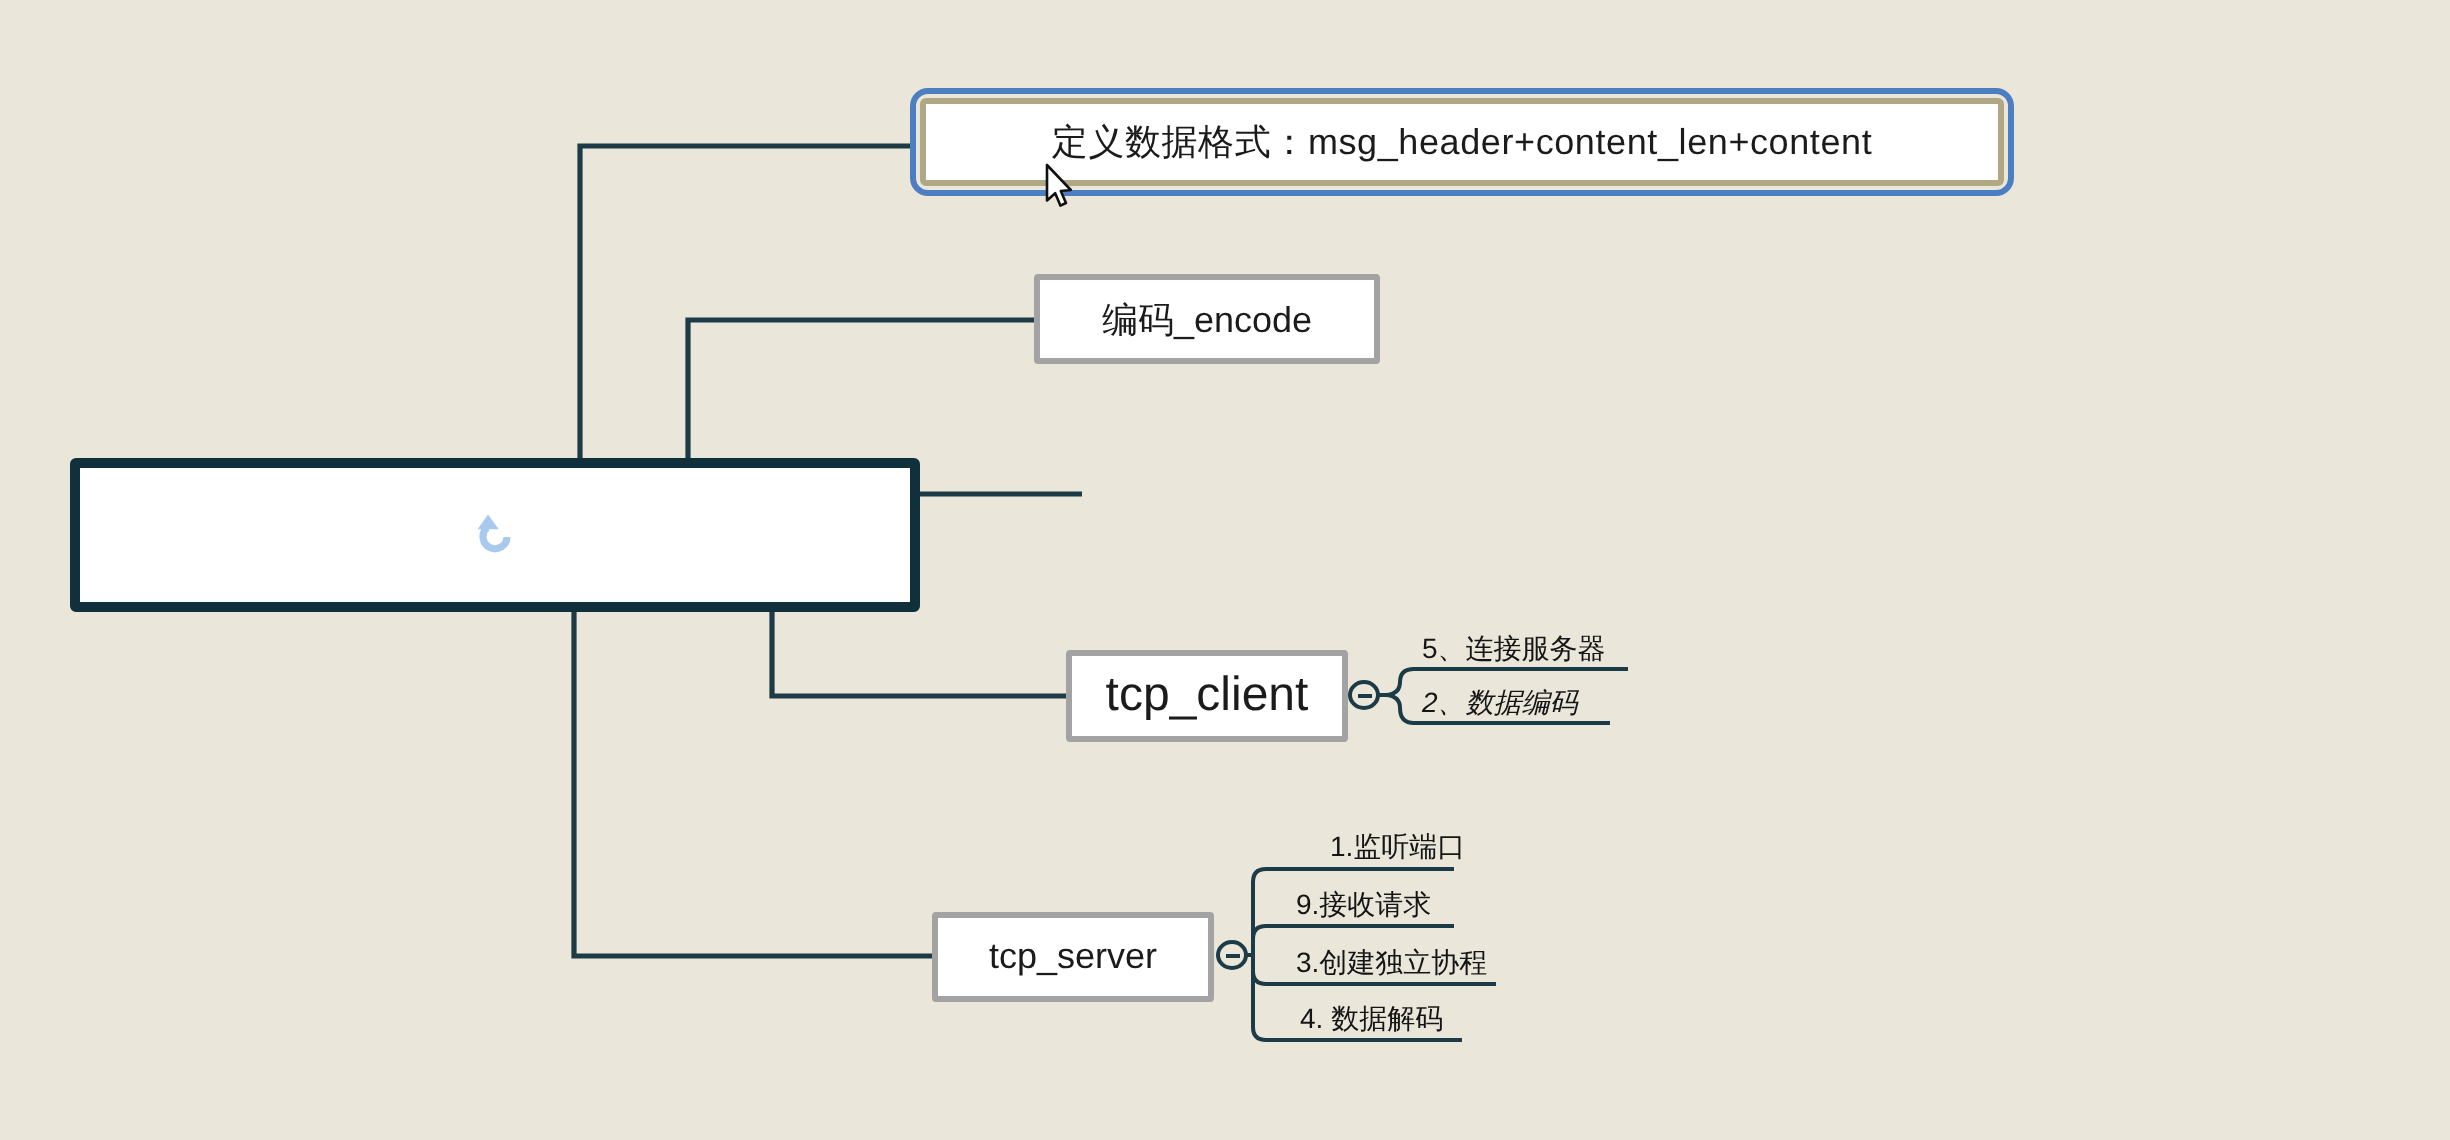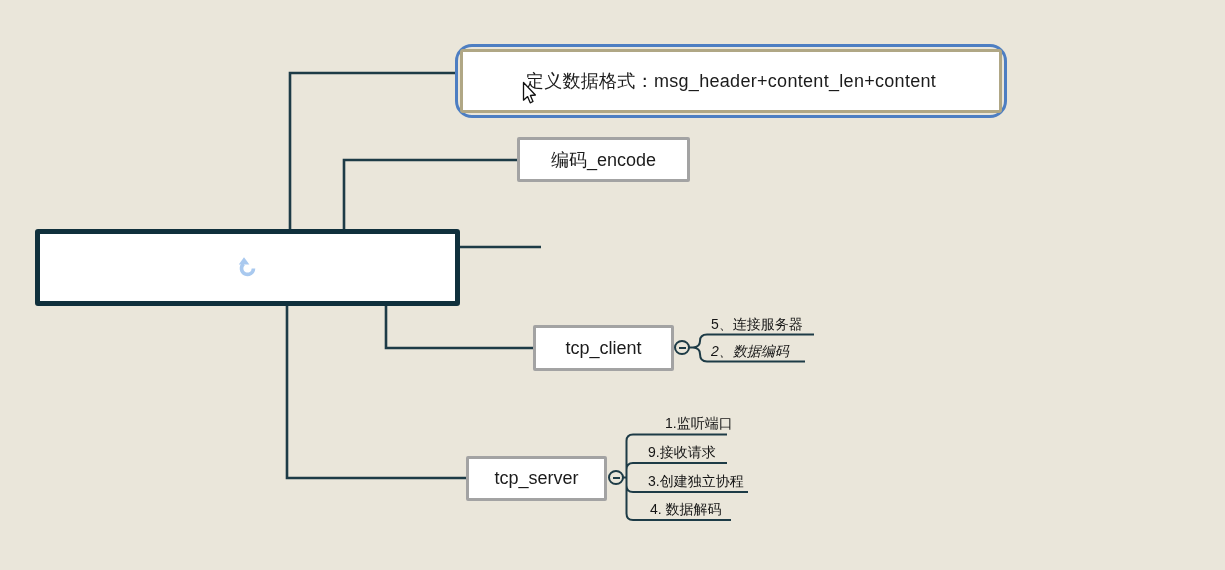--- a/index.html
+++ b/index.html
@@ -84,32 +84,32 @@
     </g>
   </svg>
 
   <div class="node root-node" style="left:35px;top:229px;width:425px;height:77px;">
     <svg width="24" height="24" viewBox="0 0 24 24">
       <path d="M17.5 12.5 A6 6 0 1 1 7.6 7.8" fill="none" stroke="#a9c9ef" stroke-width="3.6"></path>
       <polygon points="8,1.2 13.4,8.6 2.8,8.6" fill="#a9c9ef"></polygon>
     </svg>
   </div>
 
-  <div class="sel-wrap" style="left:455px;top:44px;width:552px;height:74px;border-radius:17px;">
+  <div class="sel-wrap" style="left:455px;top:44px;width:552px;height:54px;">
     <div class="sel-inner">
       <span>定义数据格式：msg_header+content_len+content</span>
     </div>
   </div>
 
   <div class="node" style="left:517px;top:137px;width:173px;height:45px;font-size:18px;">
     <span>编码_encode</span>
   </div>
 
 
-  <div class="node" style="left:533px;top:325px;width:141px;height:46px;font-size:18px;">
+  <div class="node" style="left:533px;top:325px;width:141px;height:46px;font-size:24px;">
     <span>tcp_client</span>
   </div>
   <div class="collapse" style="left:674px;top:340px;">
     <div class="dash"></div>
   </div>
   <div class="leaf" style="left:711px;top:315px;">5、连接服务器</div>
   <div class="leaf" style="left:711px;top:342px;font-style:italic;">2、数据编码</div>
 
   <div class="node" style="left:466px;top:456px;width:141px;height:45px;font-size:18px;text-align:right;">
     <span>tcp_server</span>

